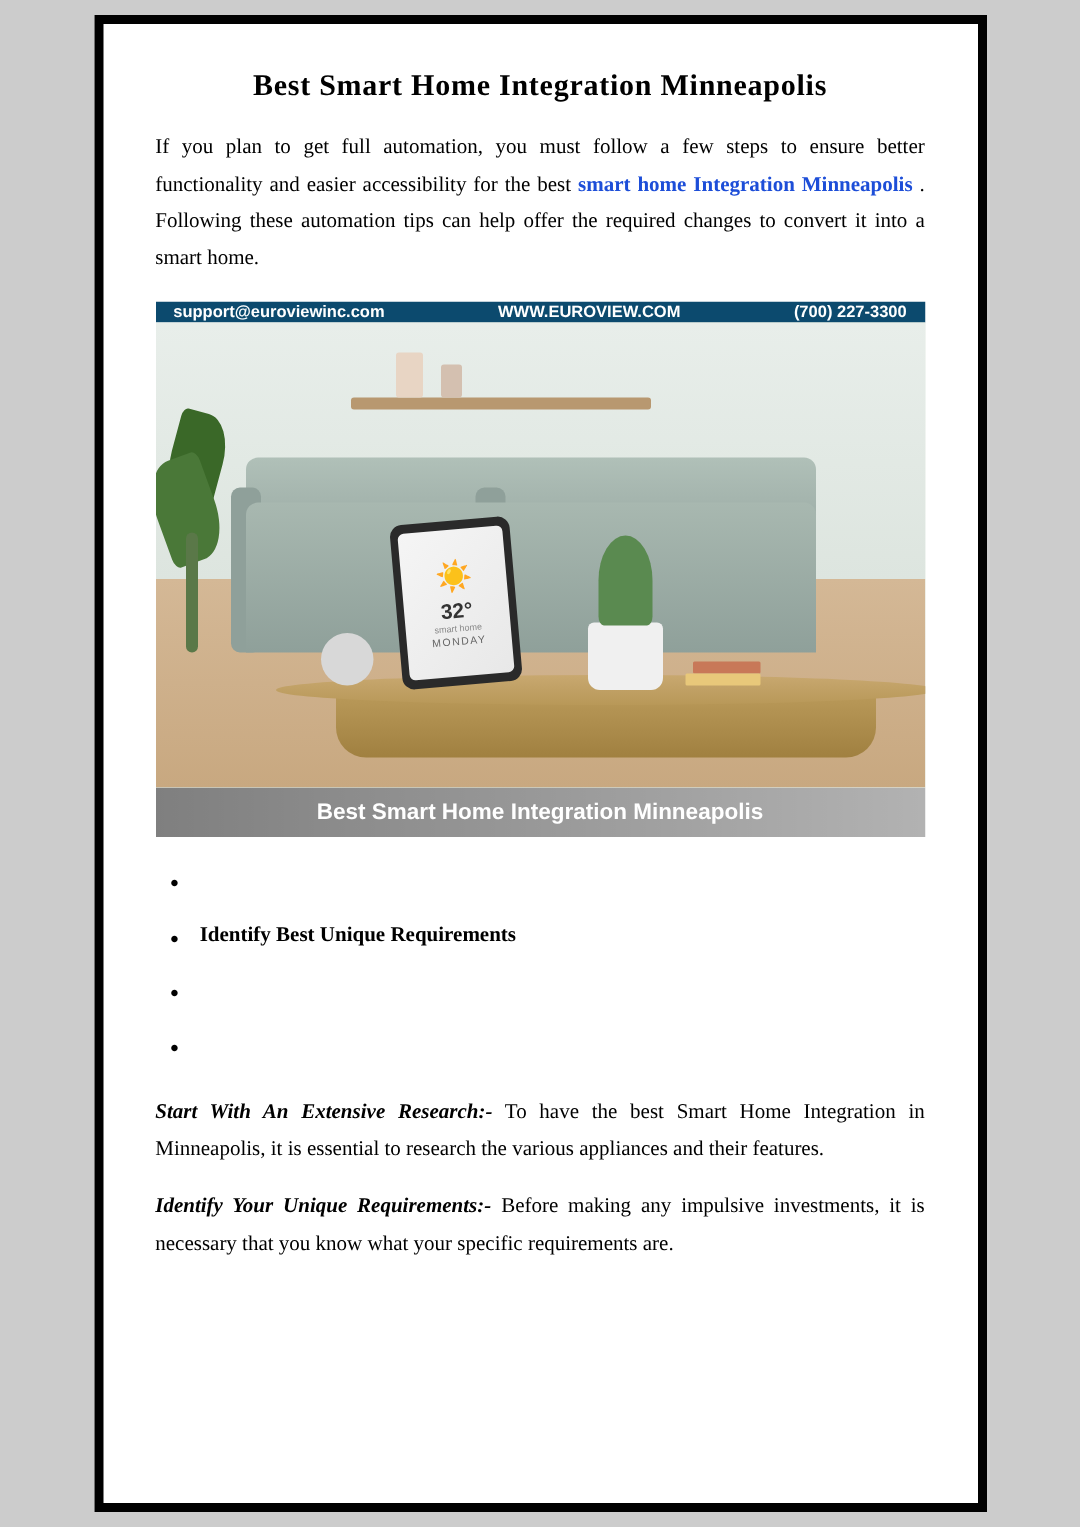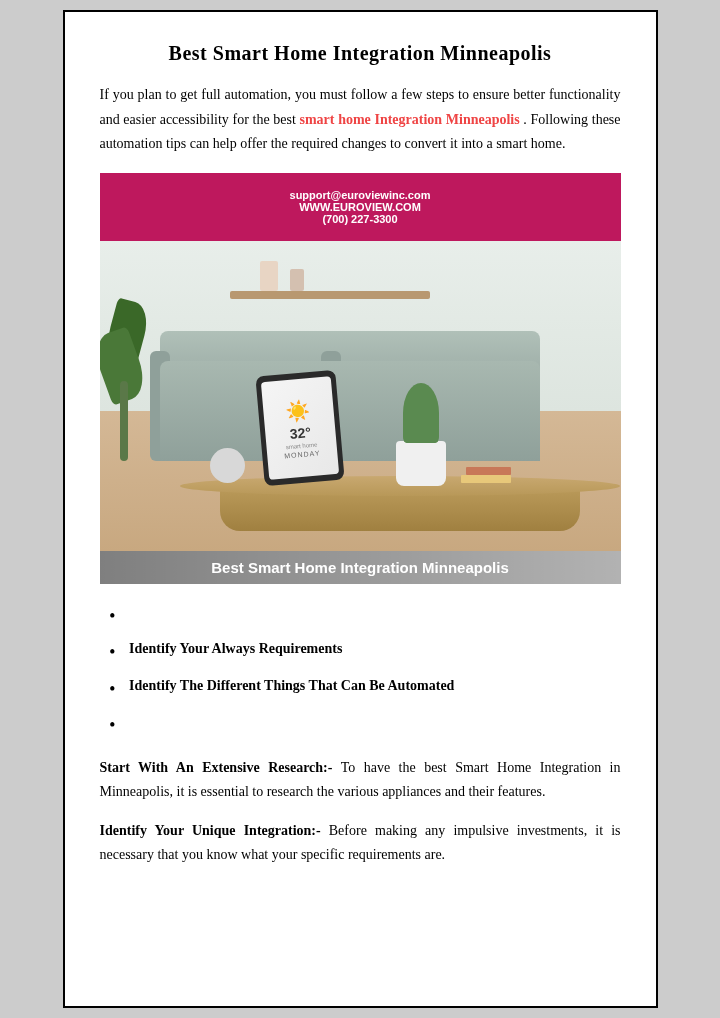--- a/index.html
+++ b/index.html
@@ -9,60 +9,59 @@
       justify-content: center;
       align-items: flex-start;
       min-height: 100vh;
       padding: 10px;
       font-family: Georgia, 'Times New Roman', serif;
     }
     .page {
       background: #fff;
       width: 595px;
       min-height: 998px;
-      border: 2px solid #000000;
+      border: 6px solid #000000;
       padding: 30px 35px 30px 35px;
     }
     .title {
       text-align: center;
       font-size: 20px;
       font-weight: bold;
       margin-bottom: 18px;
       font-family: Georgia, serif;
       letter-spacing: 0.5px;
     }
     .intro-text {
       font-size: 14px;
       line-height: 1.75;
       text-align: justify;
       margin-bottom: 16px;
       font-family: Georgia, serif;
     }
     .intro-text a {
-      color: #ef4444;
+      color: #1d4ed8;
       font-weight: bold;
       text-decoration: none;
     }
     .image-block {
       width: 100%;
       margin-bottom: 18px;
       border: none;
       overflow: hidden;
     }
     .image-header {
-      background: #be185d;
+      background: #0c4a6e;
       color: #fff;
       display: flex;
       justify-content: space-between;
       align-items: center;
-      padding: 16px 12px;
+      padding: 1px 12px;
       font-size: 11px;
       font-family: Arial, sans-serif;
       font-weight: 600;
-      flex-direction: column;
     }
     .image-area {
       width: 100%;
       height: 310px;
       background: linear-gradient(135deg, #e8efe8 0%, #d4e0d4 30%, #c8d8c8 60%, #dce8dc 100%);
       position: relative;
       overflow: hidden;
       display: flex;
       align-items: center;
       justify-content: center;
@@ -333,20 +332,21 @@
     }
     .section-body {
       font-size: 14px;
       line-height: 1.75;
       text-align: justify;
       margin-bottom: 14px;
       font-family: Georgia, serif;
     }
     .section-body .bold-label {
       font-weight: bold;
+      font-style: italic;
     }
   </style>
 </head>
 <body>
 
 <div class="page">
 
   <h1 class="title">Best Smart Home Integration Minneapolis</h1>
 
   <p class="intro-text">
@@ -398,35 +398,34 @@
     </div>
     <div class="image-caption">Best Smart Home Integration Minneapolis</div>
   </div>
 
   <ul class="bullet-list">
     <li class="bullet-item">
       <span class="bullet-dot">•</span>
     </li>
     <li class="bullet-item">
       <span class="bullet-dot">•</span>
-      <span>Identify Your Always Requirements</span>
+      <span>Identify Best Unique Requirements</span>
     </li>
     <li class="bullet-item">
       <span class="bullet-dot">•</span>
-      <span>Identify The Different Things That Can Be Automated</span>
     </li>
     <li class="bullet-item">
       <span class="bullet-dot">•</span>
     </li>
   </ul>
 
   <p class="section-body">
     <span class="bold-label">Start With An Extensive Research:-</span>
     <span> To have the best Smart Home Integration in Minneapolis, it is essential to research the various appliances and their features.</span>
   </p>
 
 
   <p class="section-body">
-    <span class="bold-label">Identify Your Unique Integration:-</span>
+    <span class="bold-label">Identify Your Unique Requirements:-</span>
     <span> Before making any impulsive investments, it is necessary that you know what your specific requirements are.</span>
   </p>
 
 </div>
 
 </body></html>

